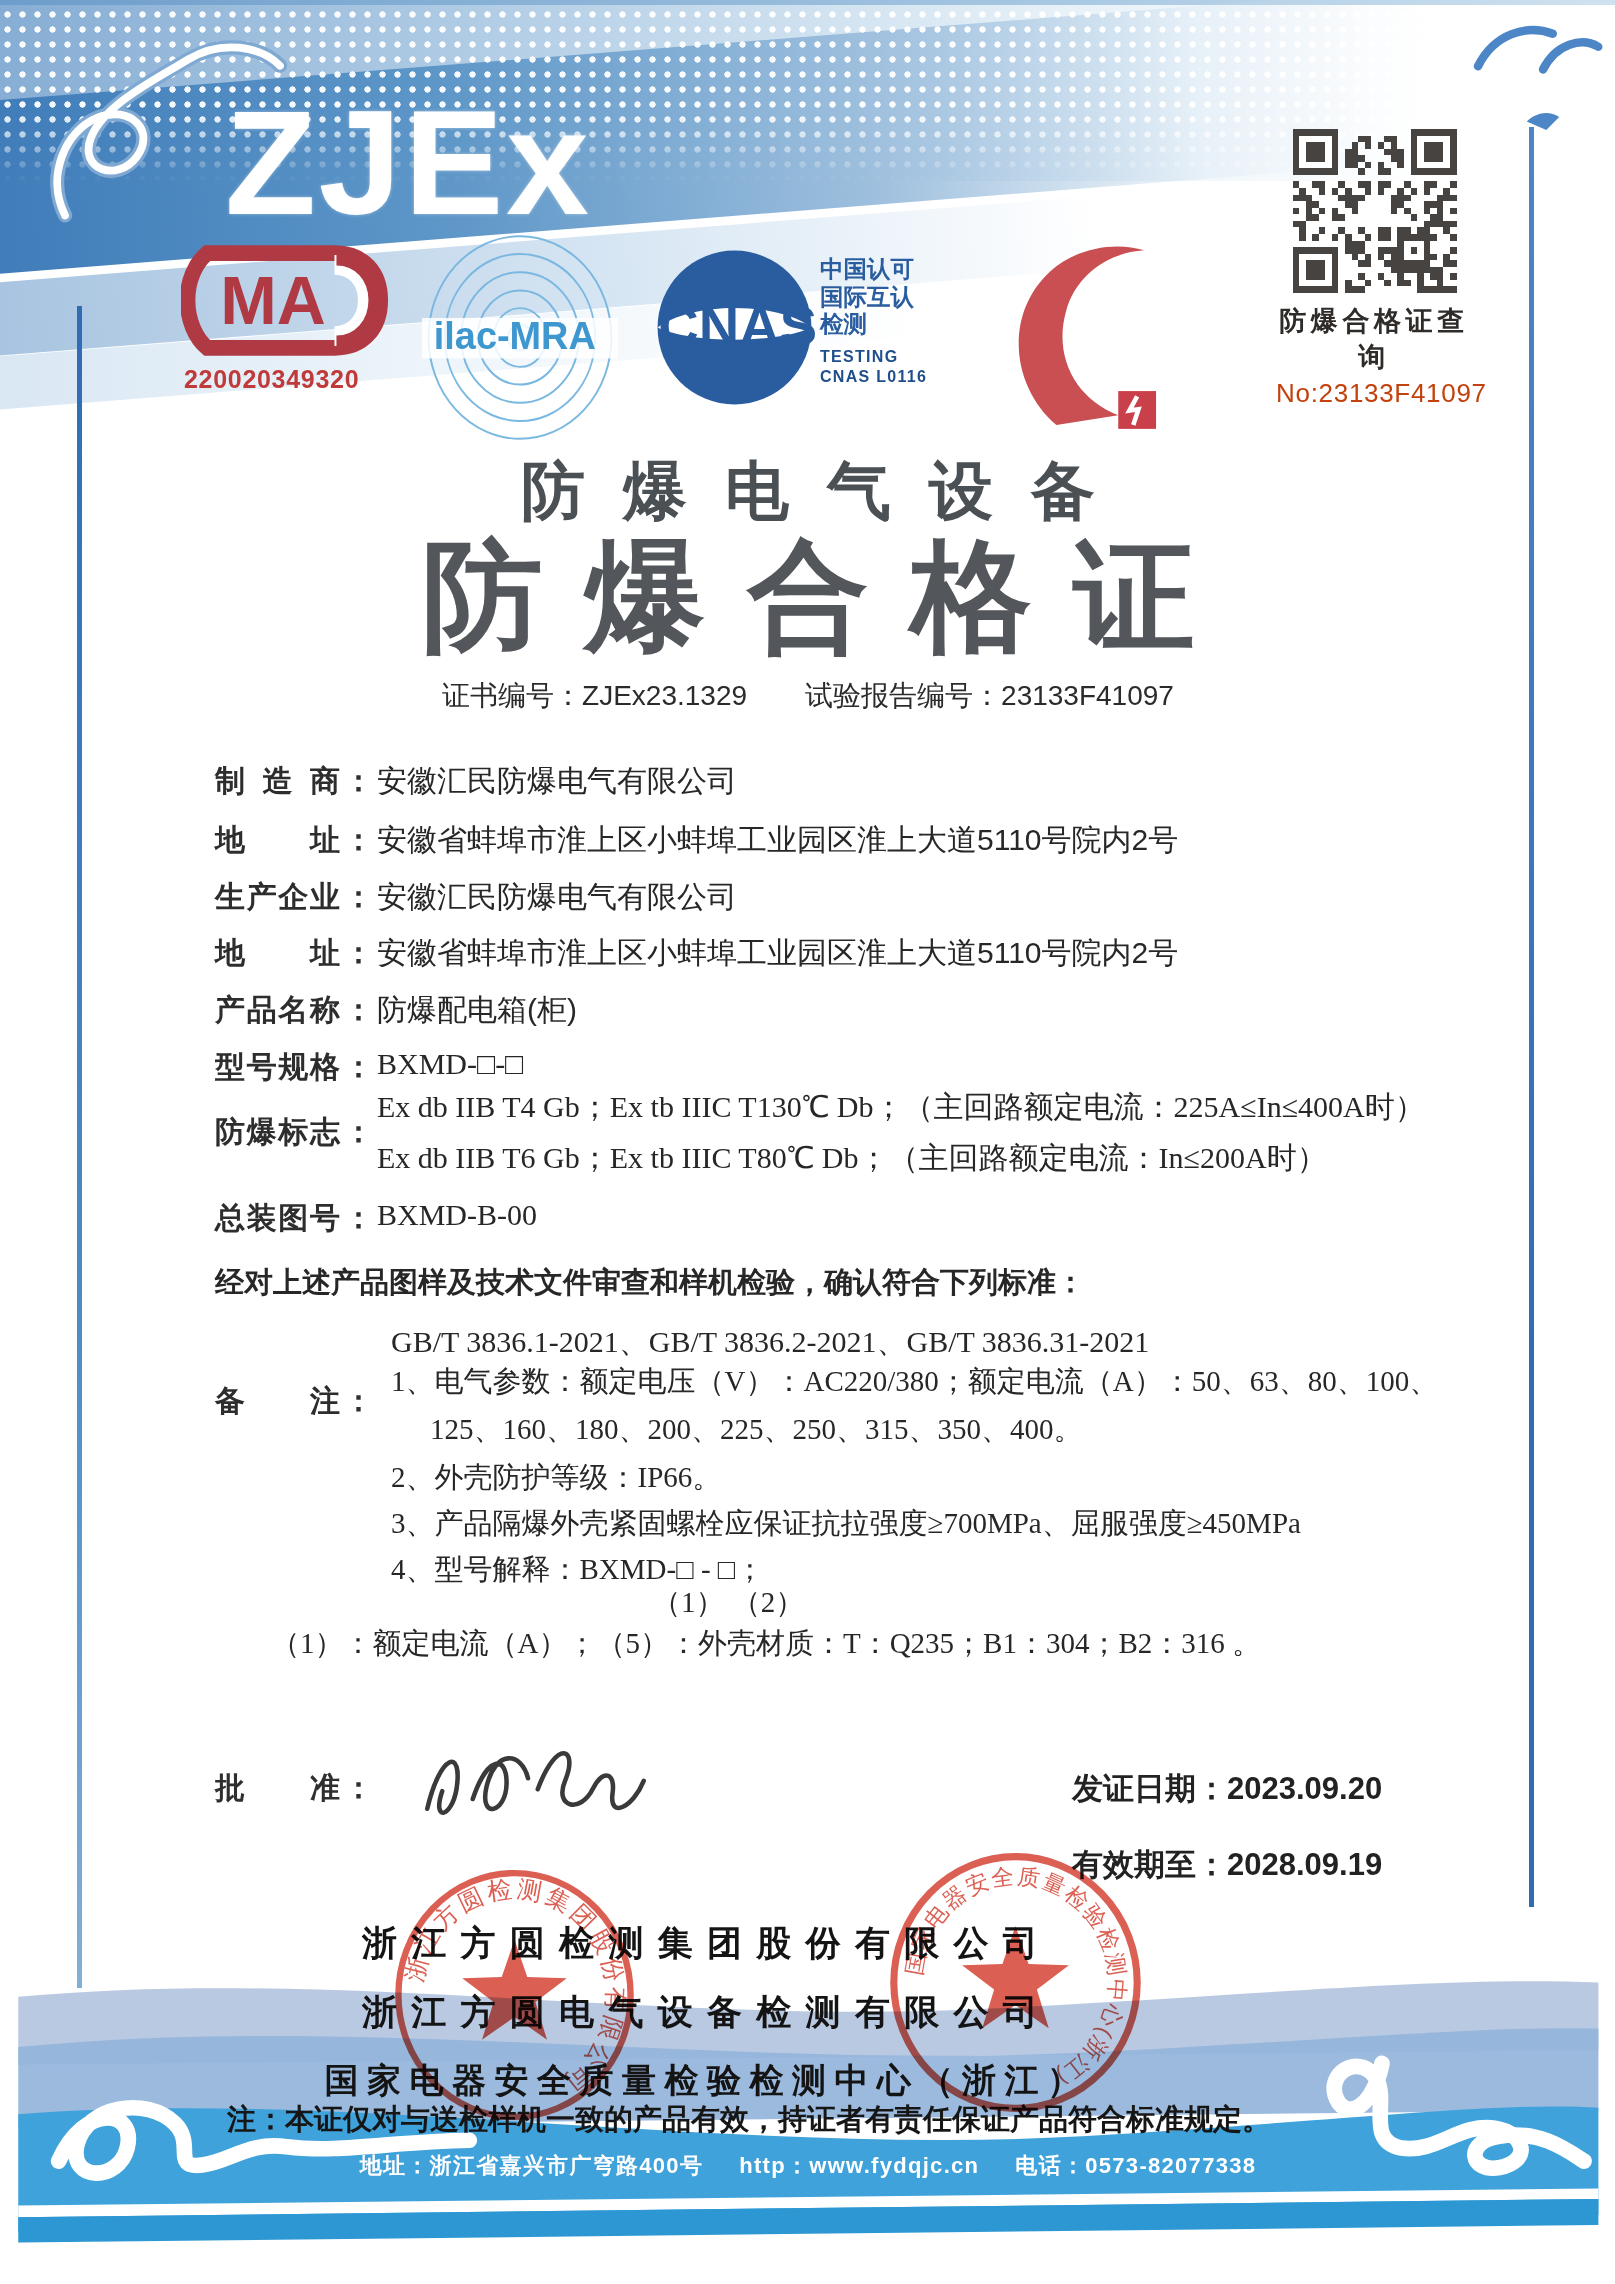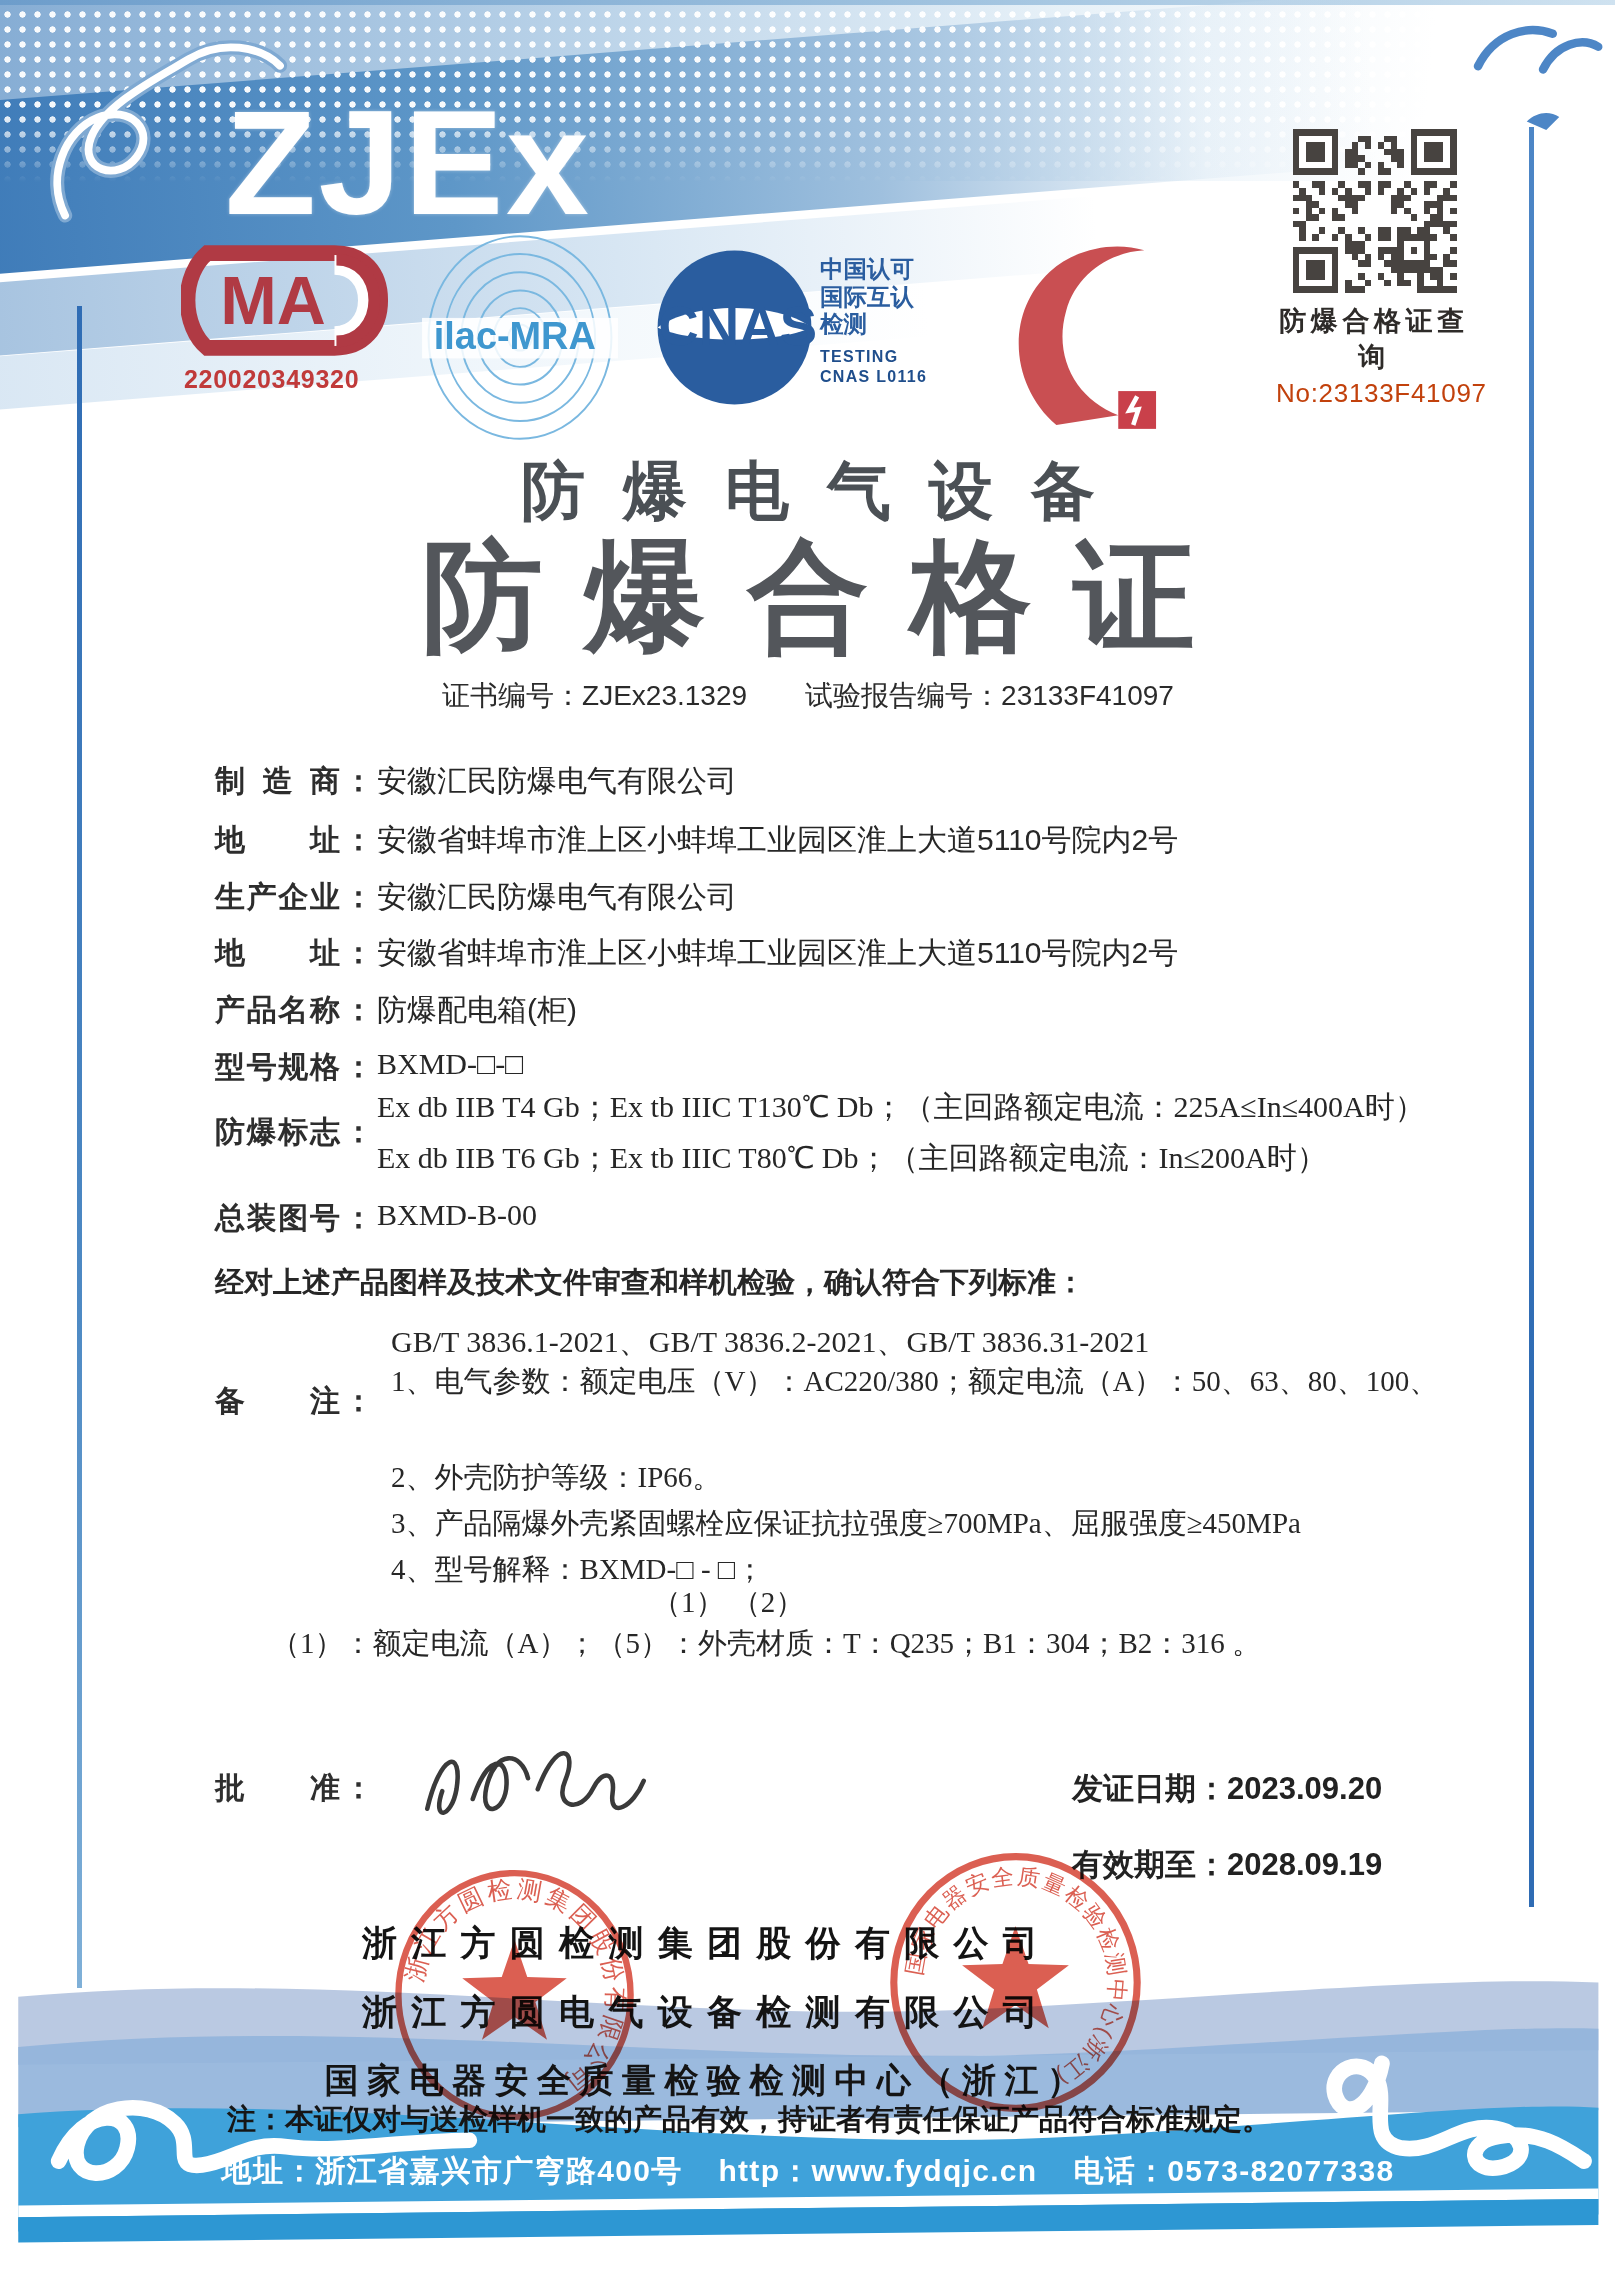--- a/index.html
+++ b/index.html
@@ -71,21 +71,21 @@
   
   .companies{position:absolute;left:117px;top:1920px;width:1180px;text-align:center;z-index:4;color:#141414;}
   .companies div{font-size:35px;font-weight:700;letter-spacing:14.3px;margin-bottom:22px;}
   .companies div:last-child{font-size:34px;letter-spacing:8.5px;}
 
   .note{position:absolute;left:227px;top:2100px;z-index:4;font-size:29px;font-weight:600;color:#161616;}
 
   
   .footer-svg{position:absolute;left:0;top:1946px;z-index:1;}
   .footer-text{position:absolute;left:0;top:2151px;width:1616px;text-align:center;z-index:4;
-     color:#fff;font-size:30px;font-weight:700;letter-spacing:1.3px;}
+     color:#fff;font-size:22px;font-weight:700;letter-spacing:1.3px;}
   .footer-text span{margin:0 18px;}
 
   .stamp{position:absolute;z-index:6;mix-blend-mode:multiply;opacity:.88;}
   .sig{position:absolute;left:404px;top:1708px;z-index:3;}
   .swirl-tl{position:absolute;left:26px;top:19.6px;z-index:2;}
   .flourish-r{position:absolute;left:1465px;top:14.3px;z-index:2;}
 </style>
 </head>
 <body>
 
@@ -406,20 +406,21 @@
   </div>
 
   <div class="freetext" style="left:215px;top:1263px;font-weight:600">经对上述产品图样及技术文件审查和样机检验，确认符合下列标准：</div>
   <div class="freetext serif" style="left:391px;top:1322px;font-size:30px">GB/T 3836.1-2021、GB/T 3836.2-2021、GB/T 3836.31-2021</div>
 
   <div class="row" style="top:1381px">
     <span class="lbl">备注</span>
       <span class="colon">：</span>
   </div>
   <div class="freetext serif" style="left:391px;top:1362px">1、电气参数：额定电压（V）：AC220/380；额定电流（A）：50、63、80、100、</div>
+  <div class="freetext serif" style="left:430px;top:1410px">125、160、180、200、225、250、315、350、400。</div>
   <div class="freetext serif" style="left:391px;top:1458px">2、外壳防护等级：IP66。</div>
   <div class="freetext serif" style="left:391px;top:1504px">3、产品隔爆外壳紧固螺栓应保证抗拉强度≥700MPa、屈服强度≥450MPa</div>
   <div class="freetext serif" style="left:391px;top:1550px">4、型号解释：BXMD-□ - □；</div>
   <div class="freetext serif" style="left:652px;top:1583px">（1） （2）</div>
   <div class="freetext serif" style="left:271px;top:1624px">（1）：额定电流（A）；（5）：外壳材质：T：Q235；B1：304；B2：316 。</div>
 
   <div class="appr-label">
     <span class="lbl">批准</span>
       <span class="colon">：</span>
   </div>

